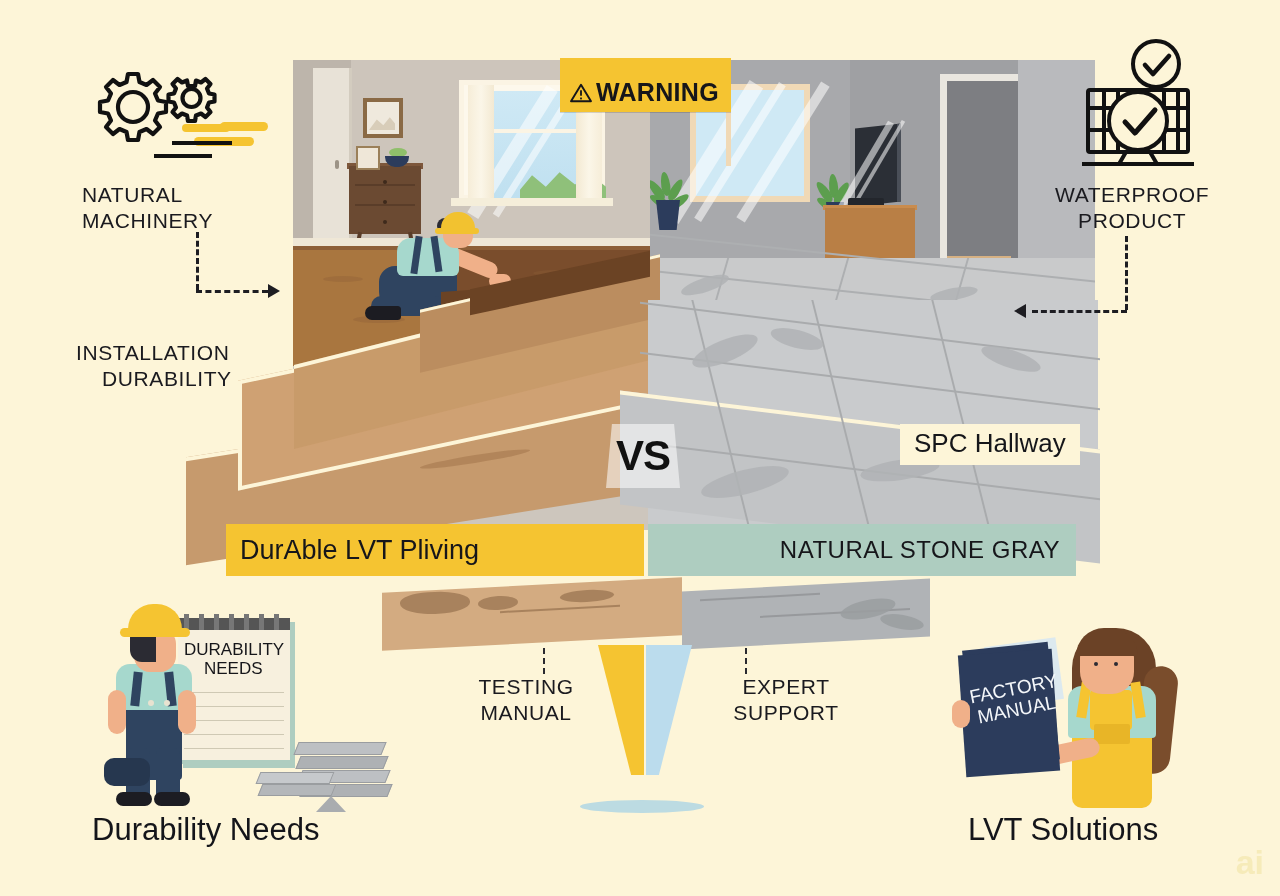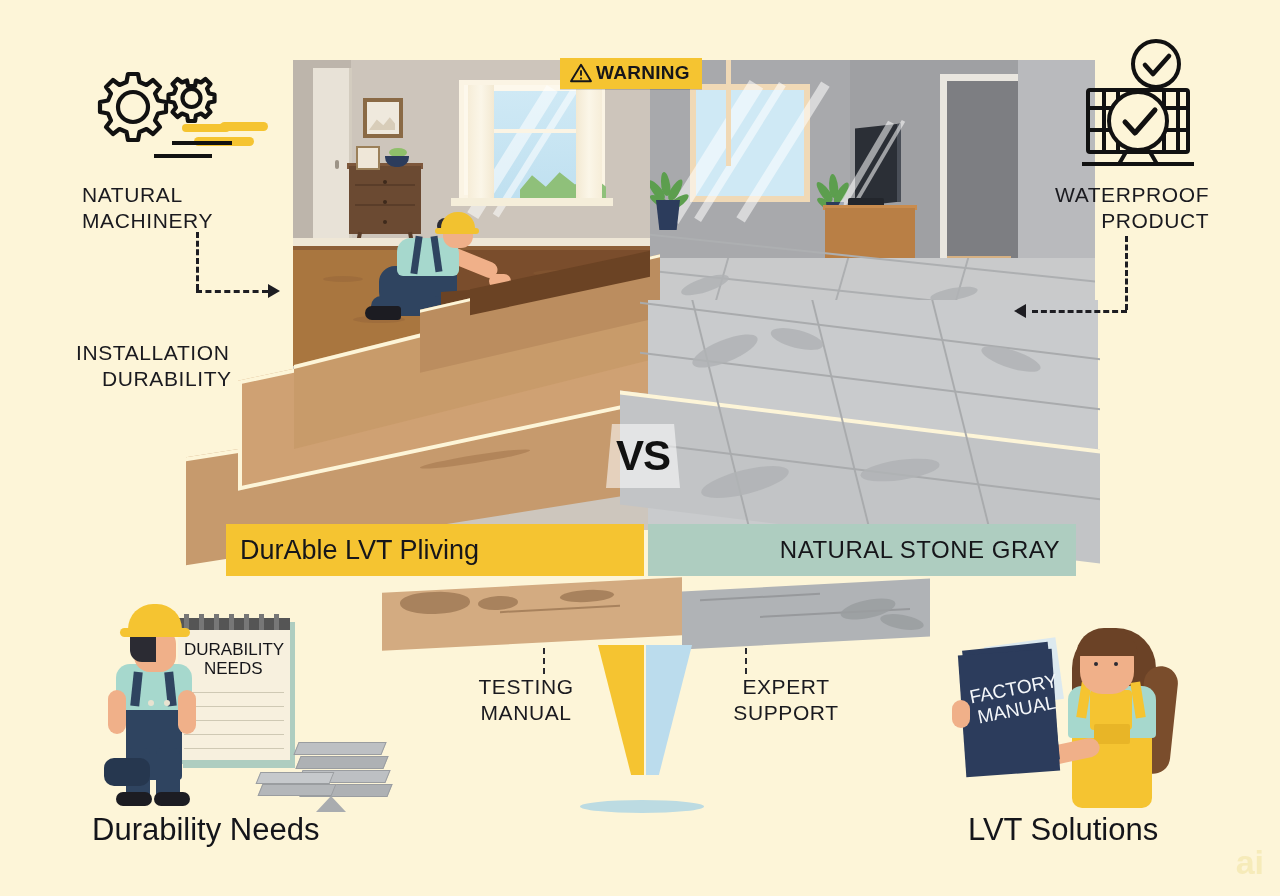--- a/index.html
+++ b/index.html
@@ -82,22 +82,22 @@
 
   
   .fg{position:absolute;}
   .vein{position:absolute;background:#b0b3b5;border-radius:50%;opacity:.85;}
   .woodgrain{position:absolute;border-radius:50%;background:rgba(140,95,55,.35);}
 
   
   #warning{
     left:560px;top:58px;
     background:#f5c431;color:#16161a;
-    font-size:19px;font-weight:bold;letter-spacing:.3px;
-    padding:4px 12px 5px 10px;display:flex;align-items:center;gap:4px;
+    font-size:25px;font-weight:bold;letter-spacing:.3px;
+    padding:20px 12px 5px 10px;display:flex;align-items:center;gap:4px;
     box-shadow:0 1px 0 rgba(0,0,0,.15);
     text-align:center;
   }
   #vs{
     left:606px;top:424px;width:74px;height:64px;
     background:rgba(255,255,255,.55);
     clip-path:polygon(8% 0,92% 0,100% 100%,0 100%);
     display:flex;align-items:center;justify-content:center;
   }
   #vs span{font-size:42px;font-weight:bold;color:#111;letter-spacing:-1px;}
@@ -306,20 +306,21 @@
     <div class="abs" style="left:700px;top:596px;width:120px;height:2px;background:#97999c;transform:skewY(-3deg)"></div>
     <div class="abs" style="left:760px;top:612px;width:150px;height:2px;background:#97999c;transform:skewY(-3deg)"></div>
     <div class="abs vein" style="left:840px;top:600px;width:56px;height:18px;background:#9a9da0;transform:rotate(-12deg)"></div>
     <div class="abs vein" style="left:880px;top:615px;width:44px;height:14px;background:#9a9da0;transform:rotate(10deg)"></div>
   </div>
 
   <div class="abs" id="vs">
     <span>VS</span>
   </div>
 
+  <div class="abs" id="spc-label">SPC Hallway</div>
 
   <div class="abs" id="bar-left">
     <span>DurAble LVT Pliving</span>
   </div>
   <div class="abs" id="bar-right">
     <span>NATURAL STONE GRAY</span>
   </div>
 
   <div class="abs" id="warning">
     <svg width="22" height="20" viewBox="0 0 24 22">
@@ -367,21 +368,21 @@
         <rect x="10" y="52" width="100" height="62" rx="2"></rect>
         <path d="M26 52 v62 M40 52 v62 M86 52 v62 M100 52 v62"></path>
         <path d="M10 70 h100 M10 92 h100"></path>
       </g>
       <circle cx="60" cy="83" r="29" fill="#fdf5d8" stroke="#111" stroke-width="4"></circle>
       <path d="M47 84 l10 11 20-23" fill="none" stroke="#111" stroke-width="5" stroke-linecap="round" stroke-linejoin="round"></path>
       <path d="M48 114 h24 l7 12 h-38 z" fill="#fdf5d8" stroke="#111" stroke-width="4" stroke-linejoin="round"></path>
       <rect x="4" y="124" width="112" height="4" fill="#111"></rect>
     </svg>
   </div>
-  <div class="abs corner-label" style="left:1055px;top:182px;text-align:right;">
+  <div class="abs corner-label" style="left:1055px;top:182px;text-align:center;">
     <div>WATERPROOF</div>
     <div>PRODUCT</div>
   </div>
 
   <div class="abs dash-v" style="left:1125px;top:236px;height:74px;"></div>
   <div class="abs dash-h" style="left:1032px;top:310px;width:95px;"></div>
   <div class="abs arrow-l" style="left:1014px;top:304px;"></div>
 
   <div class="abs" id="funnel-y"></div>
   <div class="abs" id="funnel-b"></div>

